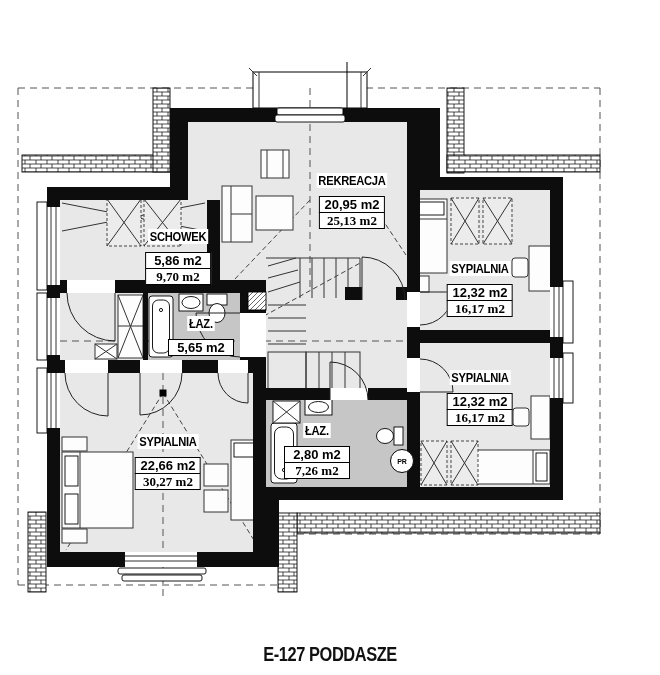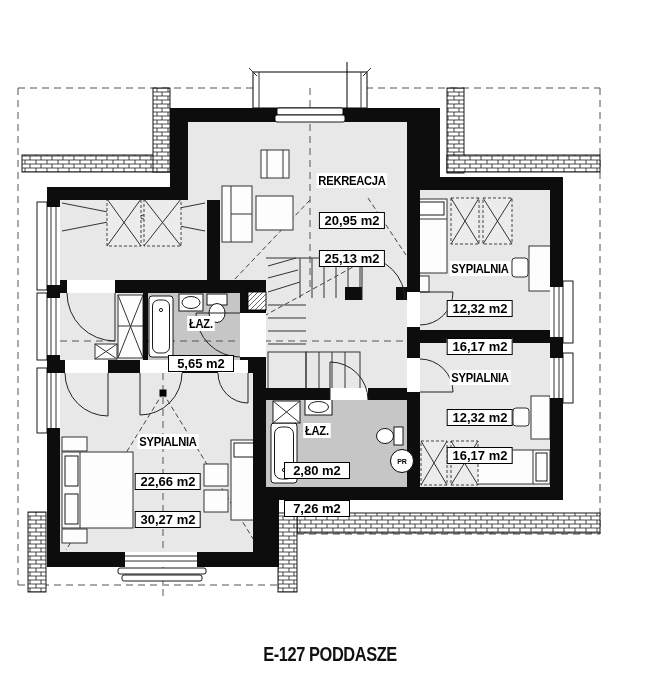--- a/index.html
+++ b/index.html
@@ -12,27 +12,27 @@
   .furn{fill:#fdfdfd;stroke:#333;stroke-width:1;}
   .furnline{fill:none;stroke:#333;stroke-width:1;}
   .wdrobe{fill:#ececec;stroke:#444;stroke-width:1;stroke-dasharray:3 2;}
   .thin{fill:#fff;stroke:#000;stroke-width:0.9;}
   .arc{fill:none;stroke:#222;stroke-width:1;}
   .dash{fill:none;stroke:#555;stroke-width:1;stroke-dasharray:7 5;}
   .dash2{fill:none;stroke:#444;stroke-width:1;stroke-dasharray:5 3;}
   .stair{fill:none;stroke:#333;stroke-width:1;}
   .opening{fill:#fff;}
   .room-label{position:absolute;transform:translateX(-50%);display:flex;flex-direction:column;
-              align-items:center;z-index:3;gap:22px;}
+              align-items:center;z-index:3;}
   .room-name{font-weight:700;font-size:13px;line-height:15px;letter-spacing:-0.3px;color:#000;
              background:#fff;padding:0 2px;white-space:nowrap;transform:scaleX(.86);}
   .area-box{font-weight:700;font-size:13px;line-height:15px;color:#000;border:1.5px solid #000;
             background:#fff;padding:0 4px;min-width:56px;text-align:center;white-space:nowrap;}
-  .area-box.first{margin-top:2px;}
-  .area-box.second{margin-top:-1.5px;}
+  .area-box.first{margin-top:8px;}
+  .area-box.second{margin-top:-1.5px;font-family:Liberation Serif, serif;}
   .area-box:empty{display:none;}
   .plan-title{position:absolute;left:330px;top:643px;transform:translateX(-50%) scaleX(.82);
               font-weight:700;font-size:20px;letter-spacing:-0.5px;color:#111;white-space:nowrap;z-index:3;}
   .pr{position:absolute;left:402px;top:461px;transform:translate(-50%,-50%);width:22px;height:22px;
       border:1.2px solid #000;border-radius:50%;background:#fff;display:flex;align-items:center;
       justify-content:center;font-weight:700;font-size:7px;z-index:3;}
 </style>
 </head>
 <body>
 
@@ -244,20 +244,25 @@
     <path class="furnline" d="M273 401 L300 423 M300 401 L273 423"></path>
   </g>
 </svg>
 
 <div class="room-label" style="left:352px;top:173px">
   <div class="room-name">REKREACJA</div>
   <div class="area-box first">20,95 m2</div>
   <div class="area-box second">25,13 m2</div>
 </div>
 
+<div class="room-label" style="left:178px;top:229px">
+  <div class="room-name">SCHOWEK</div>
+  <div class="area-box first">5,86 m2</div>
+  <div class="area-box second">9,70 m2</div>
+</div>
 
 <div class="room-label" style="left:480px;top:261px">
   <div class="room-name">SYPIALNIA</div>
   <div class="area-box first">12,32 m2</div>
   <div class="area-box second">16,17 m2</div>
 </div>
 
 <div class="room-label" style="left:480px;top:370px">
   <div class="room-name">SYPIALNIA</div>
   <div class="area-box first">12,32 m2</div>

